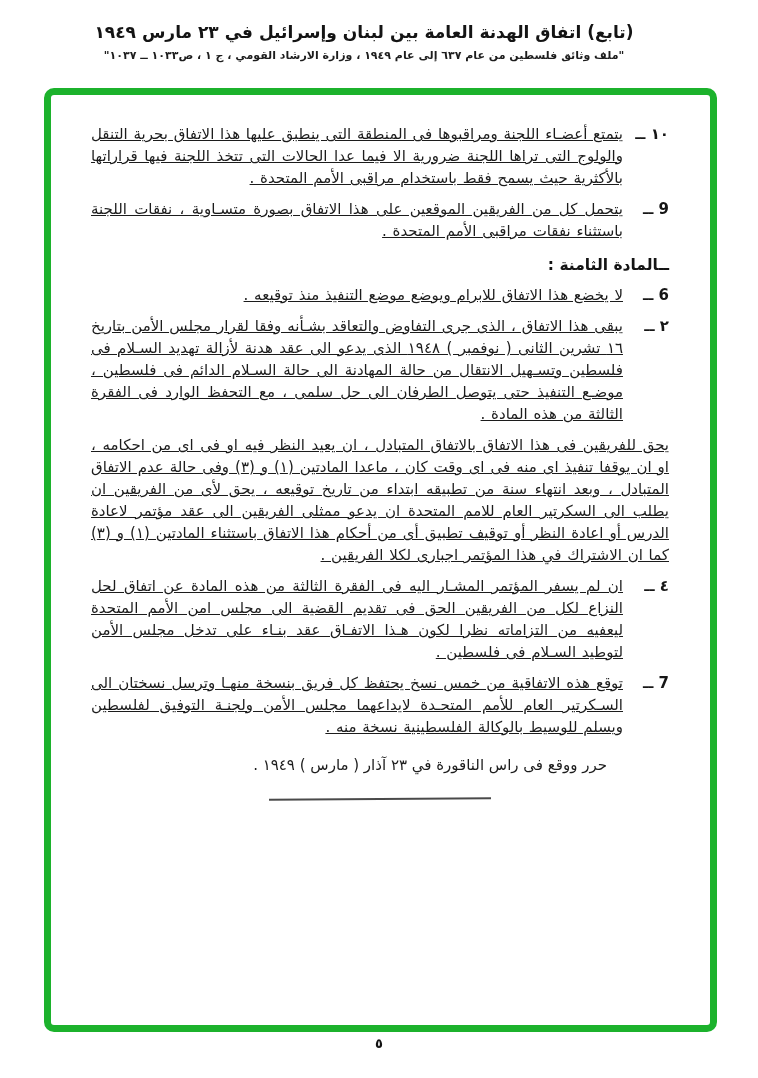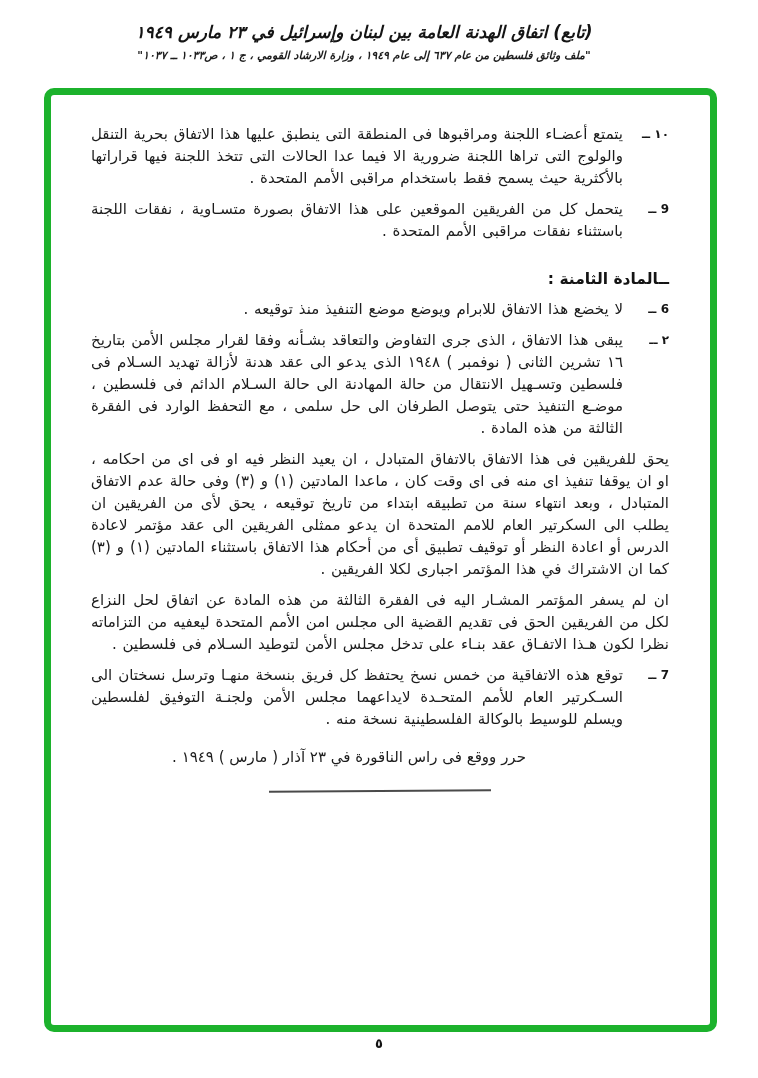--- a/index.html
+++ b/index.html
@@ -16,21 +16,20 @@
     direction: rtl;
     overflow: hidden;
   }
   .header {
     position: absolute;
     top: 22px;
     left: 0;
     width: 728px;
     text-align: center;
     direction: rtl;
-    font-style: italic;
   }
   .title {
     font-size: 17px;
     font-weight: bold;
     letter-spacing: 0;
     color: #141414;
   }
   .subtitle {
     margin-top: 7px;
     font-size: 11px;
@@ -54,51 +53,52 @@
     width: 578px;
     direction: rtl;
   }
   .item {
     display: flex;
     flex-direction: row; 
     margin-bottom: 9px;
   }
   .num {
     flex: 0 0 46px;
-    font-size: 12px;
+    font-size: 15px;
     font-weight: bold;
     line-height: 22px;
     white-space: nowrap;
     color: #161616;
   }
   .txt {
     flex: 1 1 auto;
     margin: 0;
     font-size: 15px;
     line-height: 22px;
     text-align: justify;
     text-align-last: right;
     font-weight: 500;
     color: #1c1c1c;
     word-spacing: 1px;
+    text-decoration: underline;
   }
   .article-heading {
-    margin: 28px 0 10px 0;
+    margin: 14px 0 10px 0;
     font-size: 15.5px;
     font-weight: bold;
     text-align: right;
     color: #141414;
   }
   .closing {
     margin: 16px 0 0 0;
     padding-right: 62px;
     font-size: 15px;
     line-height: 22px;
     font-weight: 500;
-    text-align: center;
+    text-align: right;
     color: #1c1c1c;
   }
   .separator {
     width: 222px;
     height: 0;
     border-top: 2px solid #4a4a4a;
     margin: 22px auto 0 auto;
     transform: rotate(-0.35deg);
   }
   .page-number {
@@ -143,20 +143,21 @@
     <div class="item">
       <span class="num">٢ ــ</span>
       <p class="txt">يبقى هذا الاتفاق ، الذى جرى التفاوض والتعاقد بشـأنه وفقا لقرار مجلس الأمن بتاريخ ١٦ تشرين الثانى ( نوفمبر ) ١٩٤٨ الذى يدعو الى عقد هدنة لأزالة تهديد السـلام فى فلسطين وتسـهيل الانتقال من حالة المهادنة الى حالة السـلام الدائم فى فلسطين ، موضـع التنفيذ حتى يتوصل الطرفان الى حل سلمى ، مع التحفظ الوارد فى الفقرة الثالثة من هذه المادة .</p>
     </div>
 
     <div class="item">
       <p class="txt">يحق للفريقين فى هذا الاتفاق بالاتفاق المتبادل ، ان يعيد النظر فيه او فى اى من احكامه ، او ان يوقفا تنفيذ اى منه فى اى وقت كان ، ماعدا المادتين (١) و (٣) وفى حالة عدم الاتفاق المتبادل ، وبعد انتهاء سنة من تطبيقه ابتداء من تاريخ توقيعه ، يحق لأى من الفريقين ان يطلب الى السكرتير العام للامم المتحدة ان يدعو ممثلى الفريقين الى عقد مؤتمر لاعادة الدرس أو اعادة النظر أو توقيف تطبيق أى من أحكام هذا الاتفاق باستثناء المادتين (١) و (٣) كما ان الاشتراك في هذا المؤتمر اجبارى لكلا الفريقين .</p>
     </div>
 
     <div class="item">
+      <span class="num">٤ ــ</span>
       <p class="txt">ان لم يسفر المؤتمر المشـار اليه فى الفقرة الثالثة من هذه المادة عن اتفاق لحل النزاع لكل من الفريقين الحق فى تقديم القضية الى مجلس امن الأمم المتحدة ليعفيه من التزاماته نظرا لكون هـذا الاتفـاق عقد بنـاء على تدخل مجلس الأمن لتوطيد السـلام فى فلسطين .</p>
     </div>
 
     <div class="item">
       <span class="num">7 ــ</span>
       <p class="txt">توقع هذه الاتفاقية من خمس نسخ يحتفظ كل فريق بنسخة منهـا وترسل نسختان الى السـكرتير العام للأمم المتحـدة لايداعهما مجلس الأمن ولجنـة التوفيق لفلسطين ويسلم للوسيط بالوكالة الفلسطينية نسخة منه .</p>
     </div>
 
     <p class="closing">حرر ووقع فى راس الناقورة في ٢٣ آذار ( مارس ) ١٩٤٩ .</p>
 

